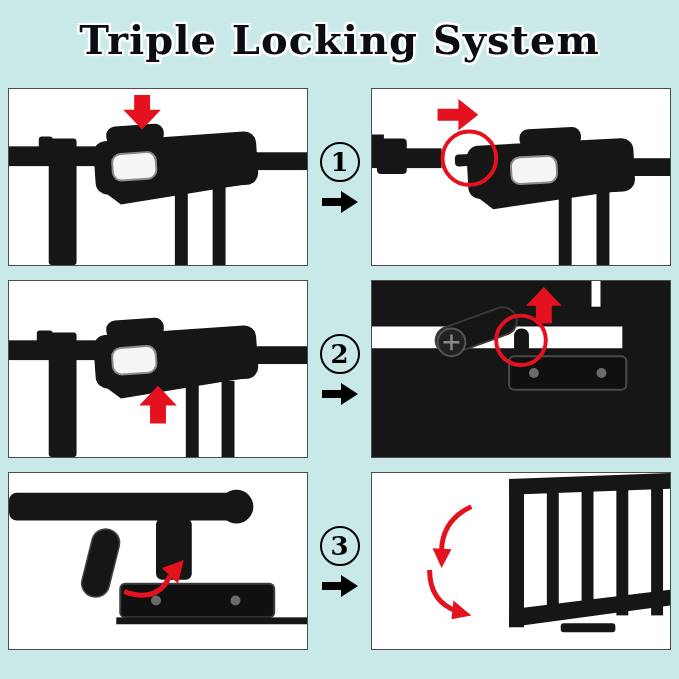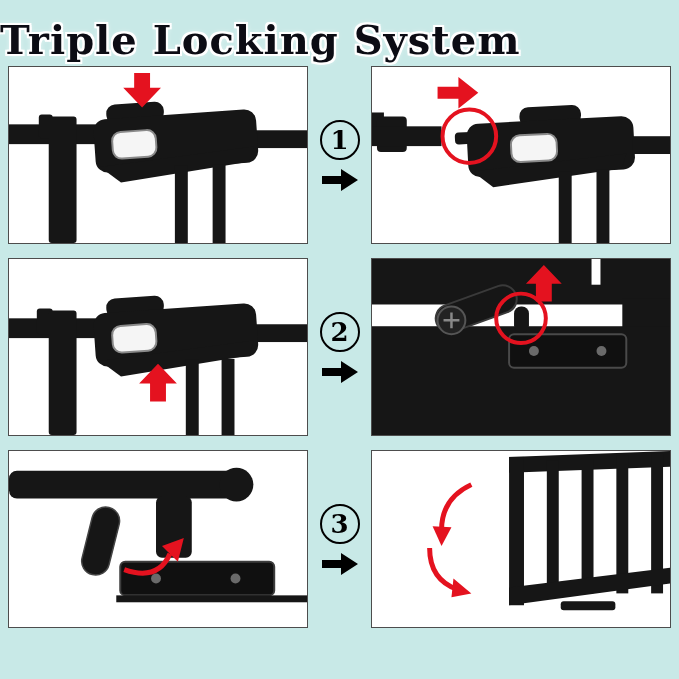--- a/index.html
+++ b/index.html
@@ -13,22 +13,23 @@
   }
   *{box-sizing:border-box;margin:0;padding:0;}
   html,body{width:679px;height:679px;}
   body{
     background:var(--background);
     font-family:"DejaVu Serif", serif;
     overflow:hidden;
   }
   .page{width:679px;height:679px;position:relative;}
   .title{
+    text-align:center;
     padding-top:16px;
-    height:66px;
+    height:88px;
     font-size:40px;
     font-weight:bold;
     letter-spacing:1px;
     color:var(--title-color);
     text-shadow:
       -2px -2px 0 #fff, 2px -2px 0 #fff, -2px 2px 0 #fff, 2px 2px 0 #fff,
       0 -2px 0 #fff, 0 2px 0 #fff, -2px 0 0 #fff, 2px 0 0 #fff,
       0 0 6px rgba(255,255,255,.9);
   }
   .rows{padding:0 8px;}

